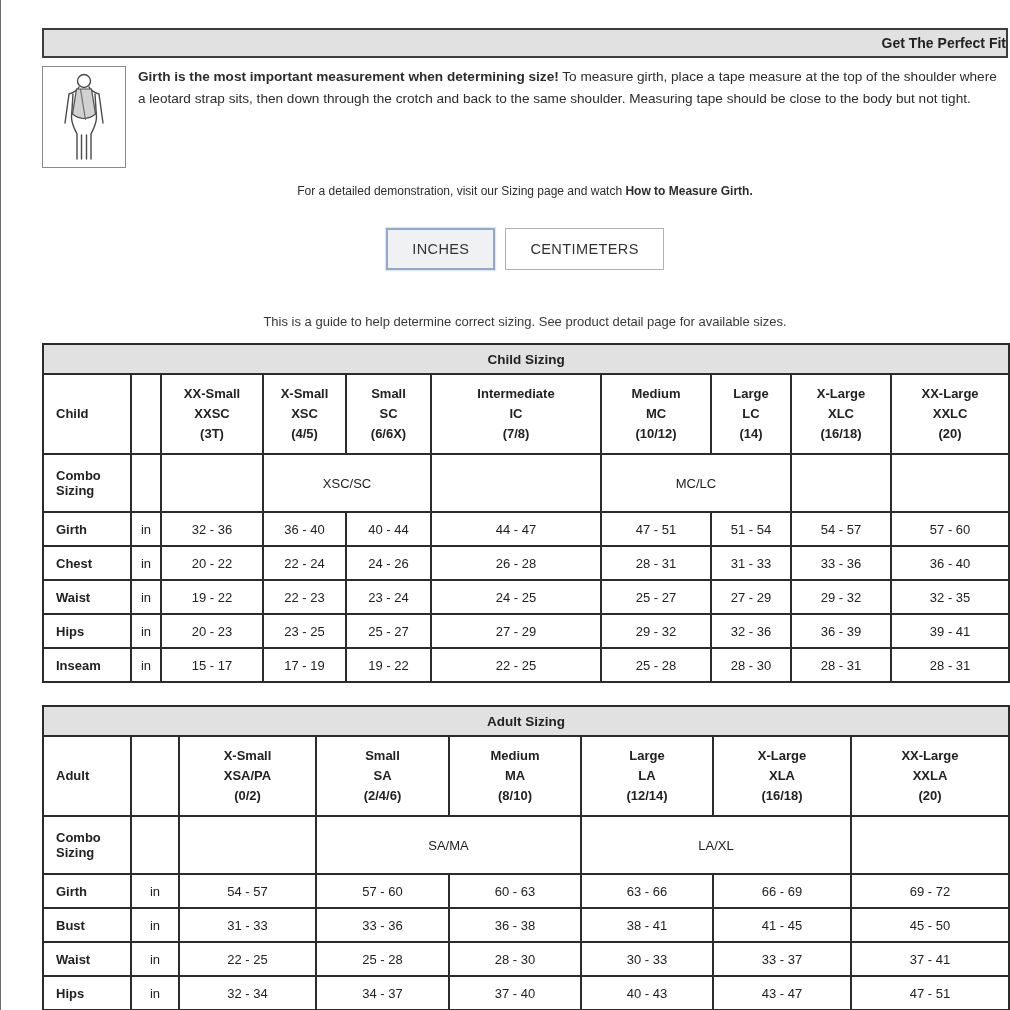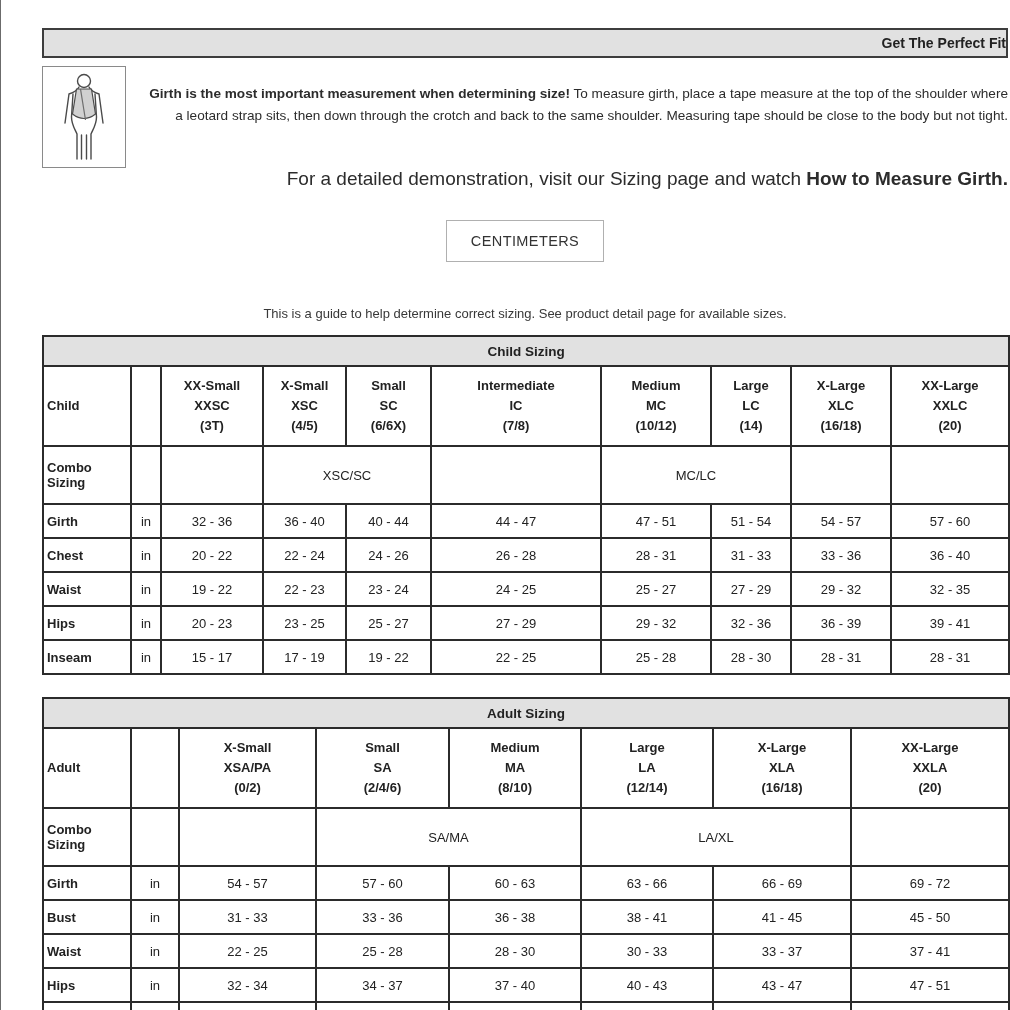--- a/index.html
+++ b/index.html
@@ -17,23 +17,23 @@
     border:2px solid #3d3d3d;
     text-align:right;font-weight:bold;font-size:14px;
     padding:5px 0;
   }
 
   .intro-row{display:flex;gap:12px;margin-top:8px;width:966px;align-items:flex-start;}
   .figure-box{
     width:84px;height:102px;border:1px solid #8a8a8a;box-sizing:border-box;
     display:flex;align-items:center;justify-content:center;flex-shrink:0;background:#fff;
   }
-  .intro-text{flex:1;text-align:right;font-size:13.6px;line-height:1.6;margin-top:17px;color:#2c2c2c;}
-
-  .demo-line{width:966px;text-align:right;font-size:19px;color:#2c2c2c;}
+  .intro-text{flex:1;text-align:left;font-size:13.6px;line-height:1.6;margin-top:0;color:#2c2c2c;}
+
+  .demo-line{width:966px;text-align:center;font-size:12px;margin-top:16px;color:#2c2c2c;}
 
   .unit-buttons{width:966px;display:flex;justify-content:center;gap:10px;margin-top:30px;}
   .btn{
     font-family:inherit;font-size:14.5px;color:#333;letter-spacing:.4px;
     height:42px;padding:0 24px;cursor:pointer;box-sizing:border-box;
   }
   .btn-selected{
     border:2px solid var(--selected-border,#94a9c7);
     background:#f0f1f3;
     box-shadow:0 0 1px 1px #dfe6f0;
@@ -51,21 +51,21 @@
     border:2px solid var(--table-border,#2b2b2b);
     text-align:center;font-size:13px;padding:2px;color:#222;
     vertical-align:middle;overflow:hidden;
   }
   .size-table td.table-title{
     background:var(--header-bg,#e1e1e1);font-weight:bold;font-size:13.5px;height:24px;
   }
   .size-table .header-row td{height:74px;font-weight:bold;white-space:pre-line;line-height:1.55;margin-top:38px;}
   .size-table .combo-row td{height:52px;font-weight:normal;}
   .size-table .data-row td{height:28px;}
-  .size-table td.row-label{text-align:left;padding-left:3px;font-weight:bold;}
+  .size-table td.row-label{text-align:left;padding-left:12px;font-weight:bold;}
 </style>
 </head>
 <body>
 
 <div class="edge-line"></div>
 
 <div class="content">
 
   <div class="title-bar">Get The Perfect Fit</div>
 
@@ -88,20 +88,21 @@
     <div class="intro-text">
       <b>Girth is the most important measurement when determining size!</b><span> To measure girth, place a tape measure at the top of the shoulder where a leotard strap sits, then down through the crotch and back to the same shoulder. Measuring tape should be close to the body but not tight.</span>
     </div>
   </div>
 
   <div class="demo-line">
     <span>For a detailed demonstration, visit our Sizing page and watch</span><b> How to Measure Girth.</b>
   </div>
 
   <div class="unit-buttons">
+    <button class="btn btn-selected">INCHES</button>
     <button class="btn btn-plain">CENTIMETERS</button>
   </div>
 
   <div class="note">This is a guide to help determine correct sizing. See product detail page for available sizes.</div>
 
   <table class="size-table" id="child-table">
       <colgroup>
         <col style="width: 88px;">
         <col style="width: 30px;">
         <col style="width: 102px;">

